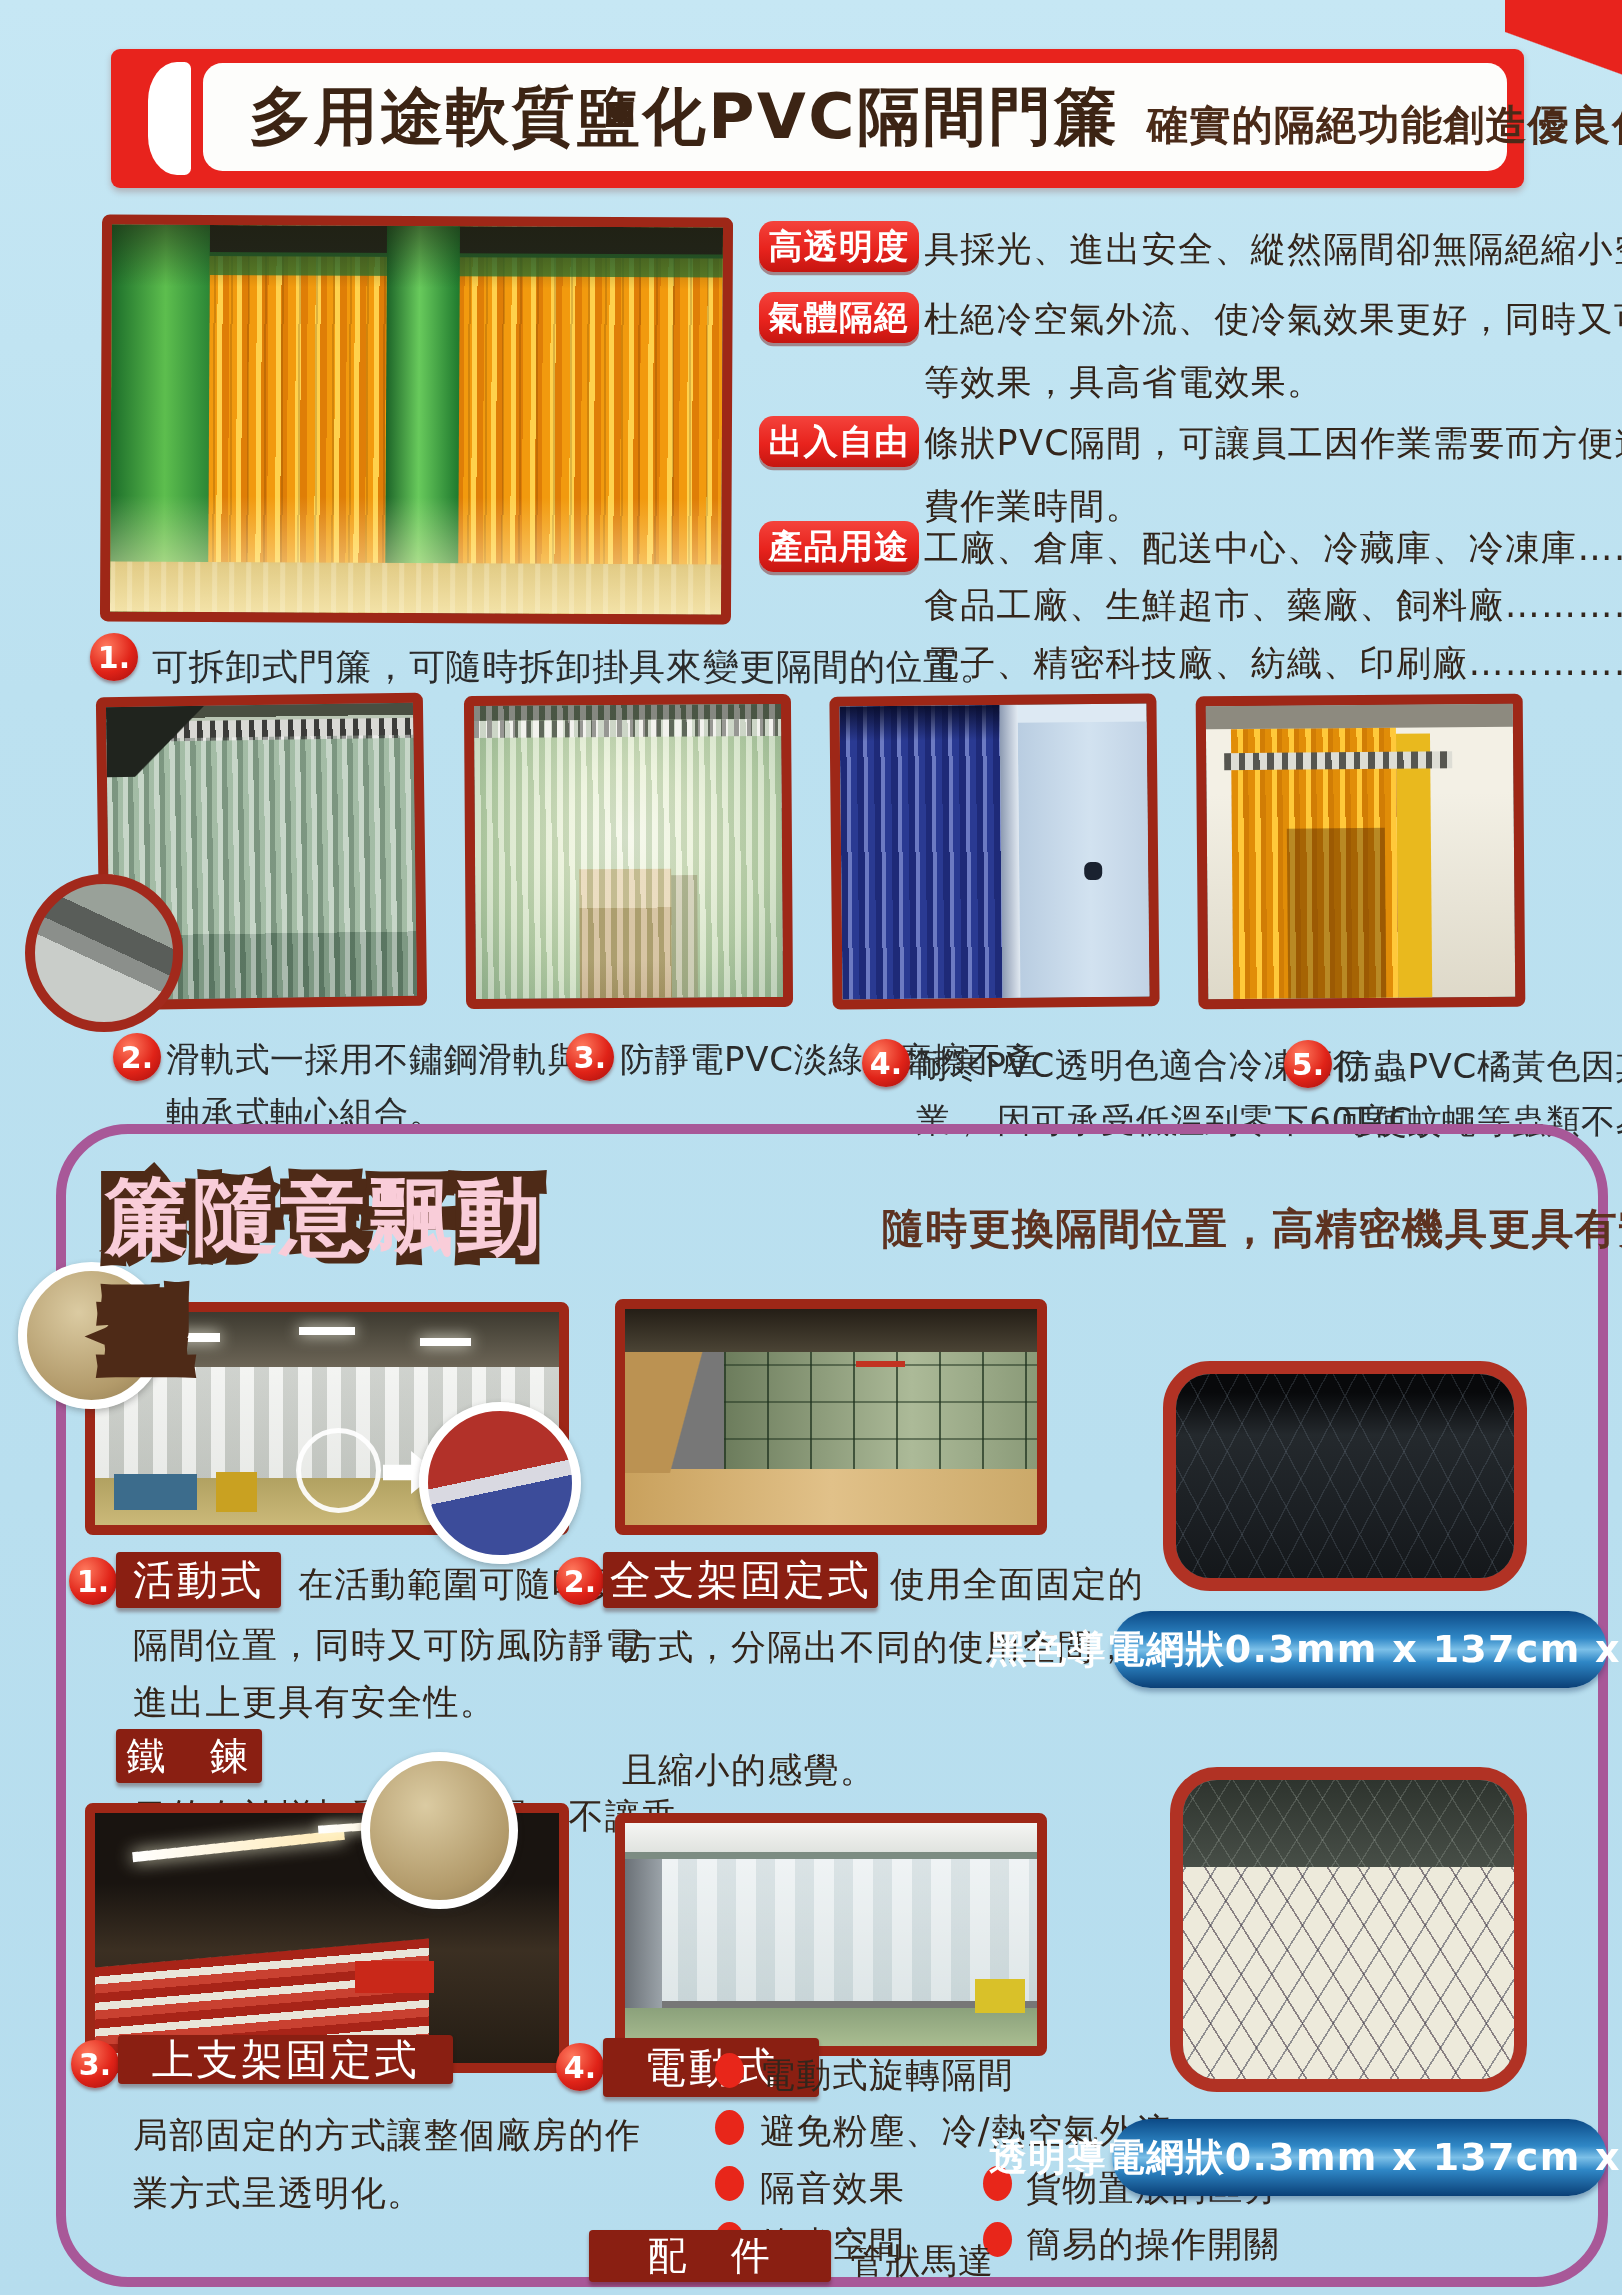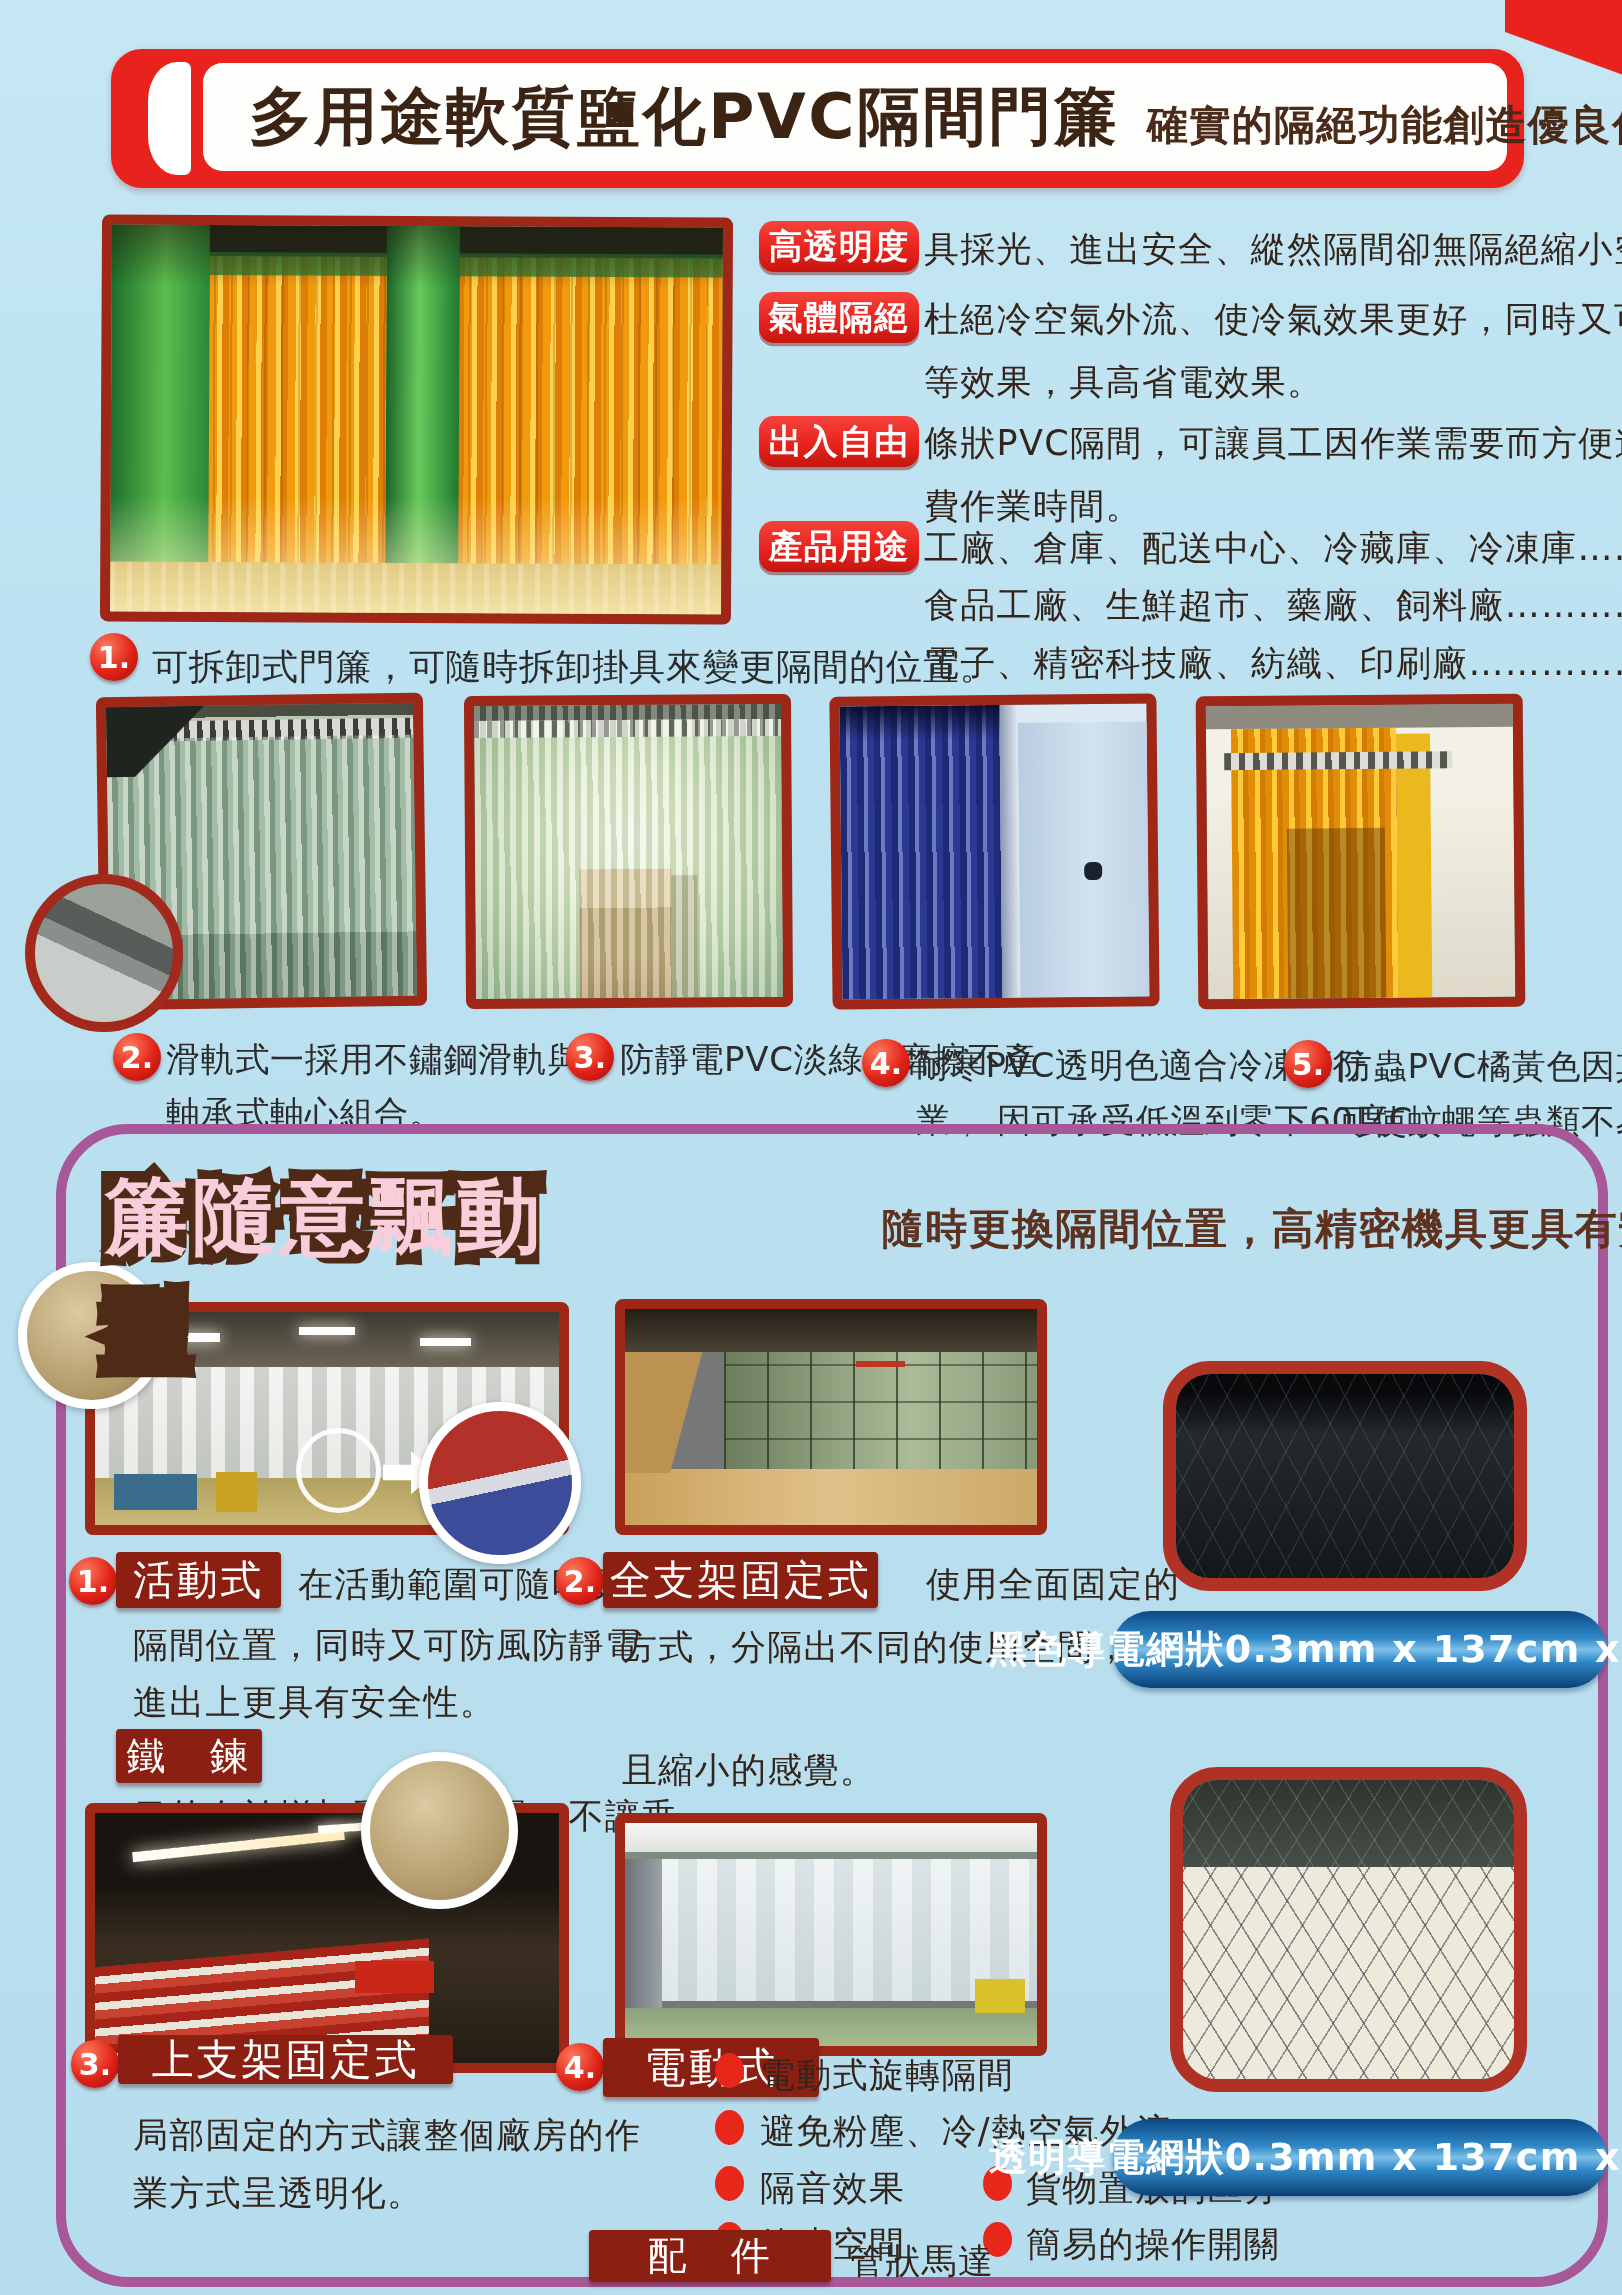--- a/index.html
+++ b/index.html
@@ -1,20 +1,20 @@
 <!DOCTYPE html>
 <html style="font-size:10.5px"><head>
 <meta charset="utf-8">
 <style>
   html,body{margin:0;padding:0;background:#9fc6d8;}
   .page{position:relative;width:1623px;height:2295px;overflow:hidden;
         background:linear-gradient(180deg,#c6e7f4 0%,#bce1f0 30%,#b6ddee 100%);
         font-family:"DejaVu Sans","Liberation Sans",sans-serif;}
   
-  .banner{position:absolute;left:111px;top:49px;width:1413px;height:139px;background:#e8231d;border-radius:31px;box-shadow:0 3.9px 6.5px rgba(120,30,20,.25);text-decoration:underline;}
+  .banner{position:absolute;left:111px;top:49px;width:1413px;height:139px;background:#e8231d;border-radius:9px;box-shadow:0 3.9px 6.5px rgba(120,30,20,.25);text-decoration:underline;}
   .banner-accent{position:absolute;left:37px;top:13px;width:43px;height:113px;background:#fff;border-radius:29px 6.5px 6.5px 29px / 39px 6.5px 6.5px 39px;}
   .banner-inner{position:absolute;left:92px;top:14.4px;right:17px;bottom:17px;background:#fdfdfb;border-radius:19.6px;display:flex;align-items:center;gap:27.5px;padding-left:46px;box-sizing:border-box;}
   .banner-title{font-size:63px;font-weight:bold;color:#3c2414;letter-spacing:2.6px;white-space:nowrap;}
   .banner-subtitle{font-size:41px;font-weight:bold;color:#4a2a18;letter-spacing:1.3px;white-space:nowrap;margin-top:17px;}
   .corner-tr{position:absolute;right:0;top:0;width:118px;height:92px;background:linear-gradient(200deg,#e8231d 55%,transparent 56%);}
   
   .body-line{position:absolute;font-size:35px;color:#33251b;letter-spacing:1.3px;white-space:nowrap;font-weight:500;}
   .badge{position:absolute;width:160px;height:51px;background:linear-gradient(180deg,#f4433c,#e8231d 55%,#c51510);border-radius:14.4px;color:#fff;
          font-size:34px;font-weight:bold;display:flex;align-items:center;justify-content:center;letter-spacing:1.3px;box-shadow:0 3.3px 0 rgba(120,20,15,.45);}
   .numcirc{position:absolute;width:48px;height:48px;border-radius:50%;background:radial-gradient(circle at 34% 28%,#ff7a5e,#e02318 55%,#a30d0c);
@@ -257,21 +257,21 @@
   <div class="mlabel" style="left:116px;top:1552px;width:165px;height:56px;font-size:41px;">活動式</div>
   <span class="body-line" style="left:298px;top:1561px;">在活動範圍可隨時更換</span>
   <span class="body-line" style="left:133px;top:1622px;">隔間位置，同時又可防風防靜電</span>
   <span class="body-line" style="left:133px;top:1679px;">進出上更具有安全性。</span>
   <div class="mlabel" style="left:116px;top:1729px;width:146px;height:54px;font-size:39px;">鐵　鍊</div>
   <span class="body-line" style="left:133px;top:1793px;">目的在於增加垂簾的重量，不讓垂</span>
   <span class="body-line" style="left:133px;top:1849px;">簾隨意飄動。</span>
 
   <div class="numcirc" style="left:556px;top:1557px;">2.</div>
   <div class="mlabel" style="left:603px;top:1552px;width:275px;height:56px;font-size:41px;">全支架固定式</div>
-  <span class="body-line" style="left:926px;top:1561px;">使用全面固定的</span>
+  <span class="body-line" style="left:890px;top:1561px;">使用全面固定的</span>
   <span class="body-line" style="left:622px;top:1624px;">方式，分隔出不同的使用空間，</span>
   <span class="body-line" style="left:622px;top:1747px;">且縮小的感覺。</span>
 
   <div class="spec-label" style="left:1112px;top:1611px;width:495px;">黑色導電網狀0.3mm x 137cm x 30M</div>
 
   <div class="photo" style="left:85px;top:1803px;width:484px;height:270px;">
     <div class="pD-base"></div>
     <div class="pD-l1"></div>
     <div class="pD-l2"></div>
     <div class="pD-shelf"></div>

